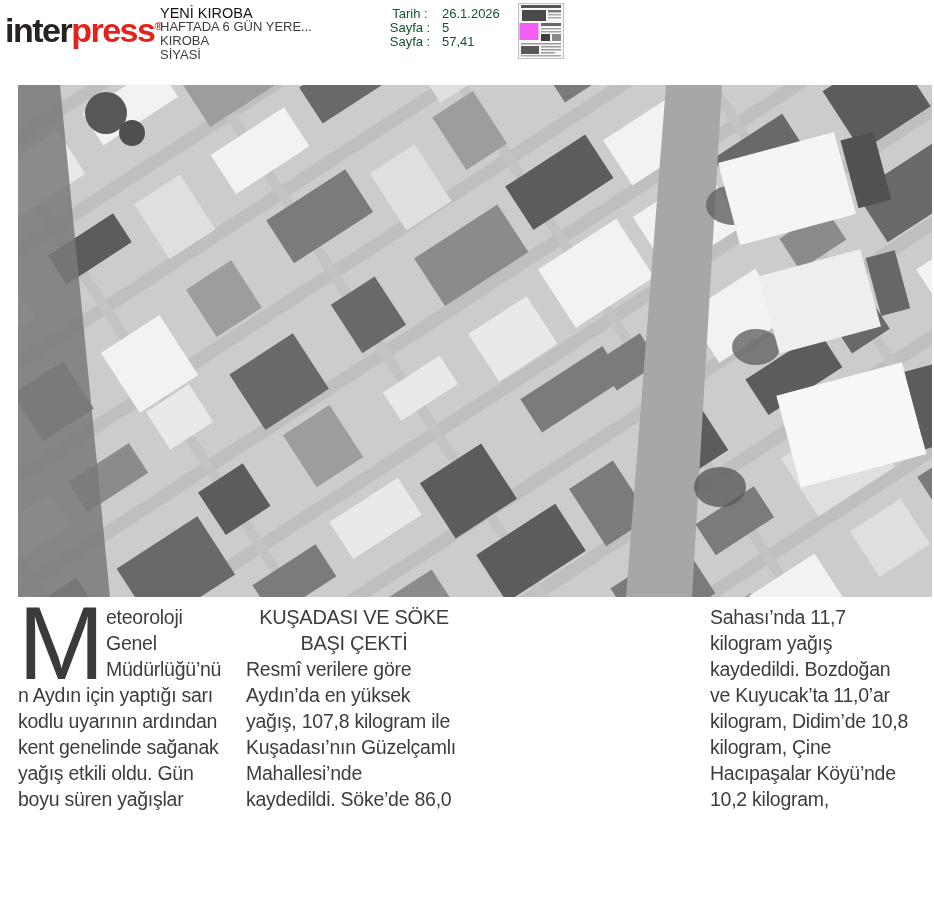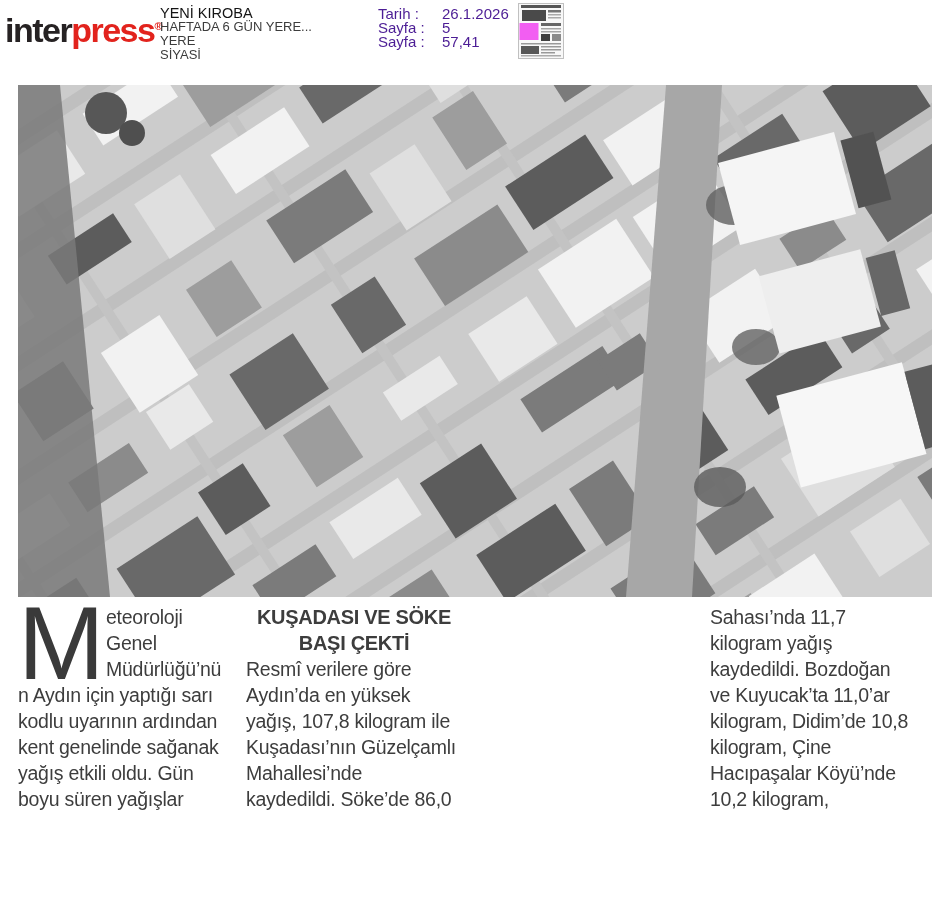--- a/index.html
+++ b/index.html
@@ -10,21 +10,21 @@
   .logo { position:absolute; left:5px; top:9px; font-size:34px; font-weight:bold;
           letter-spacing:-1.5px; line-height:34px; white-space:nowrap; }
   .logo-inter { color:var(--logo-dark,#262223); }
   .logo-press { color:var(--logo-red,#e2231d); }
   .logo-reg   { color:var(--logo-red,#e2231d); font-size:11px; vertical-align:super; letter-spacing:0; }
 
   .pub-info { position:absolute; left:160px; top:6px; color:#3c3c3c;
               font-size:13px; line-height:14px; white-space:nowrap; }
   .pub-name { font-size:14.5px; font-weight:normal; color:#141414; }
 
-  .meta { position:absolute; left:378px; top:7px; font-size:15px; line-height:14px; color:#4c1d95; }
+  .meta { position:absolute; left:378px; top:7px; font-size:13px; line-height:14px; color:#14532d;text-align:center; }
   .meta-row { display:flex; }
   .meta-label { width:64px; }
 
   .thumb { position:absolute; left:518px; top:3px; width:46px; height:56px; }
   .thumb svg { display:block; width:100%; height:100%; }
 
   
   .photo { position:absolute; left:18px; top:85px; width:914px; height:512px; background:#c7c7c7; }
   .photo svg { display:block; width:100%; height:100%; }
 
@@ -44,38 +44,38 @@
                 border-bottom:2px solid #9f9f9f; }
   .col1 { left:18px;  width:216px; }
   .col2 { left:246px; width:216px; }
   .col3 { left:483px; width:211px; }
   .col4 { left:710px; width:222px; }
 
   .body-text { white-space:pre-line; }
   .dropcap { float:left; width:86px; height:78px; margin:0 2px 0 0;
              font-size:104px; line-height:78px; color:#3a3a3a; }
   .hl { background:var(--highlight-green,#5ae65a); }
-  .subhead { font-weight:bold; text-align:center; white-space:pre-line;
+  .subhead { font-weight:normal; text-align:center; white-space:pre-line;
              font-size:20px; letter-spacing:-0.3px; }
   .byline { text-align:center; font-weight:bold; font-size:21px; line-height:27px; margin-top:1px; }
   .byline-name { white-space:pre-line; }
   .byline-arrow { margin-right:6px; font-size:18px; }
 </style>
 </head>
 <body>
 
 <div class="page">
 
   <header>
     <div class="logo"><span class="logo-inter">inter</span><span class="logo-press">press</span><span class="logo-reg">®</span></div>
 
     <div class="pub-info">
       <div class="pub-name">YENİ KIROBA</div>
       <div class="pub-line">HAFTADA 6 GÜN YERE...</div>
-      <div class="pub-line">YERE</div>
+      <div class="pub-line">KIROBA</div>
       <div class="pub-line">SİYASİ</div>
     </div>
 
     <div class="meta">
       <div class="meta-row">
           <span class="meta-label">Tarih :</span>
           <span class="meta-value">26.1.2026</span>
         </div>
       <div class="meta-row">
           <span class="meta-label">Sayfa :</span>

